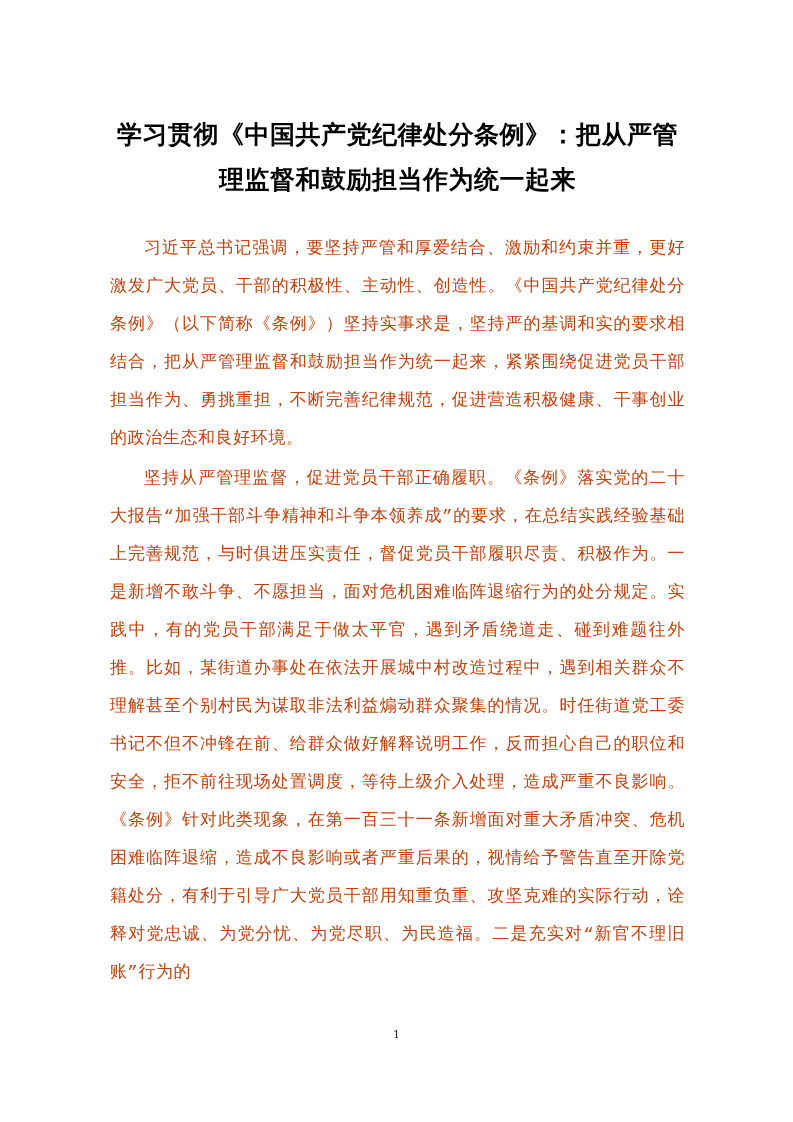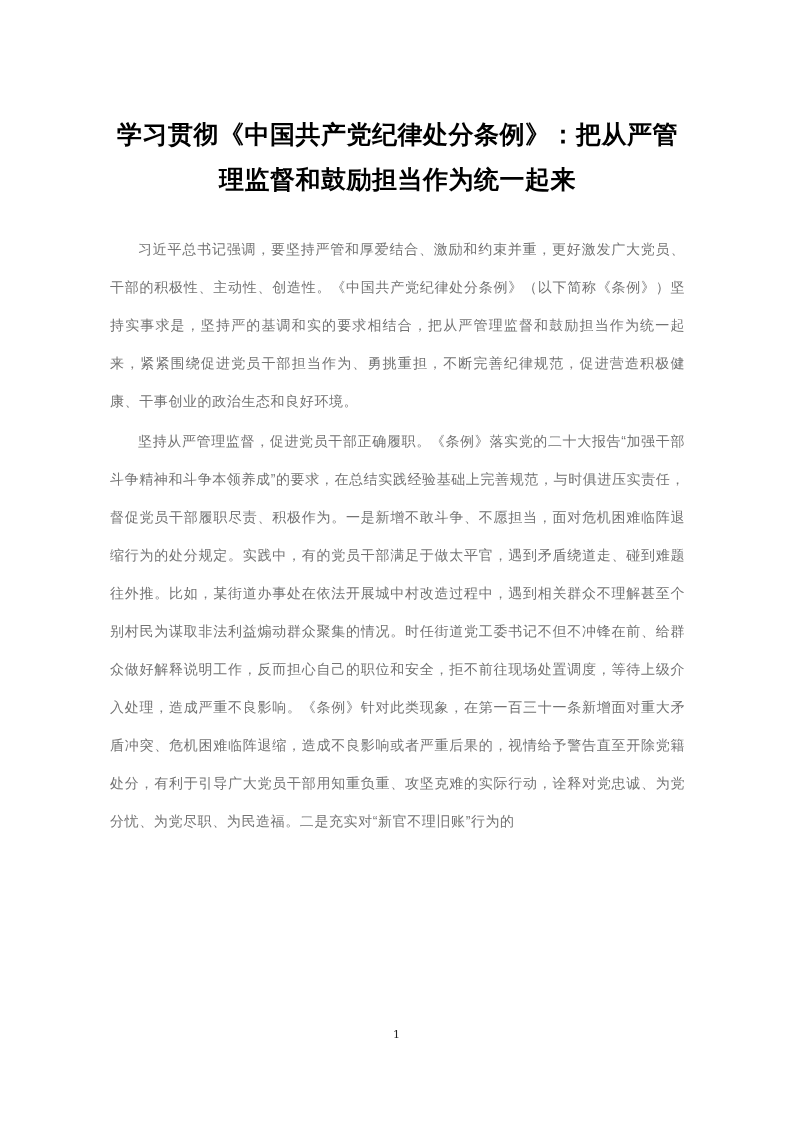--- a/index.html
+++ b/index.html
@@ -37,28 +37,28 @@
     text-align: center;
     letter-spacing: 0.5px;
     color: #000000;
     margin: 0 0 0 0;
     padding: 0 2px;
   }
   .body-text {
     margin-top: 28px;
   }
   .para {
-    font-family: Liberation Sans, sans-serif;
-    font-size: 14px;
+    font-family: Liberation Mono, monospace;
+    font-size: 17px;
     line-height: 38px;
     text-align: justify;
     text-justify: inter-ideograph;
     text-indent: 2em;
     letter-spacing: 0.6px;
-    color: #737373;
+    color: #c2410c;
     margin: 0 0 2px 0;
   }
   .page-number {
     position: absolute;
     left: 0;
     top: 1028px;
     width: 793px;
     text-align: center;
     font-family: "DejaVu Serif", "Liberation Serif", serif;
     font-size: 11px;

